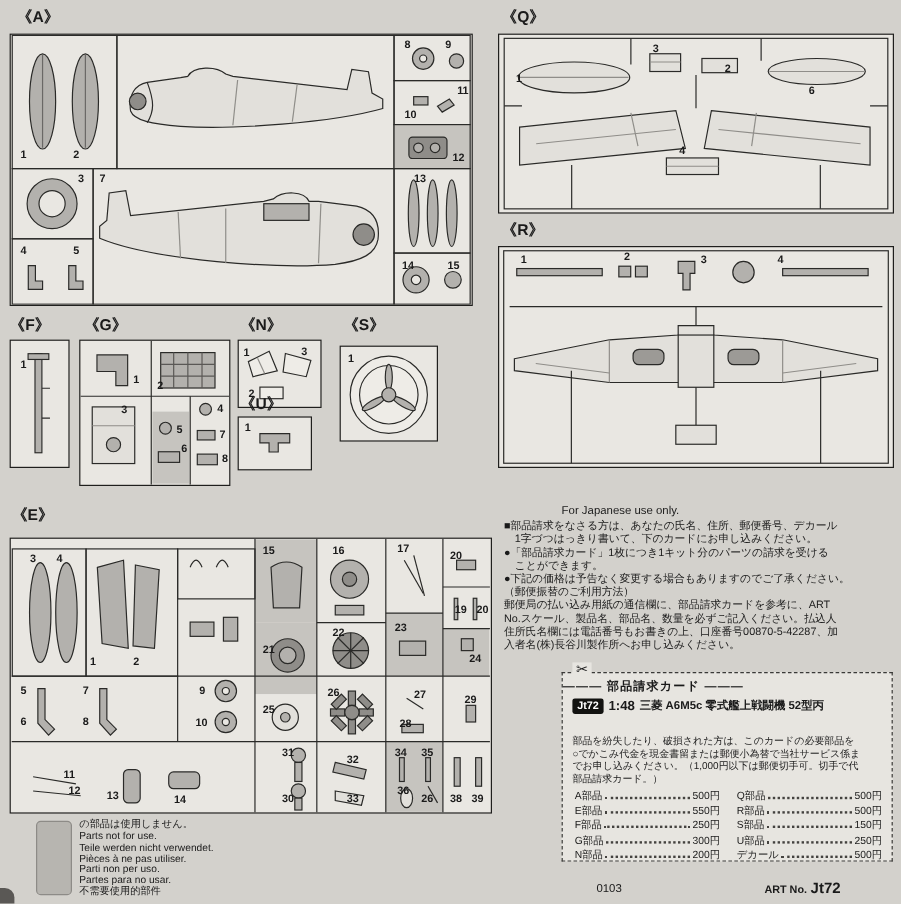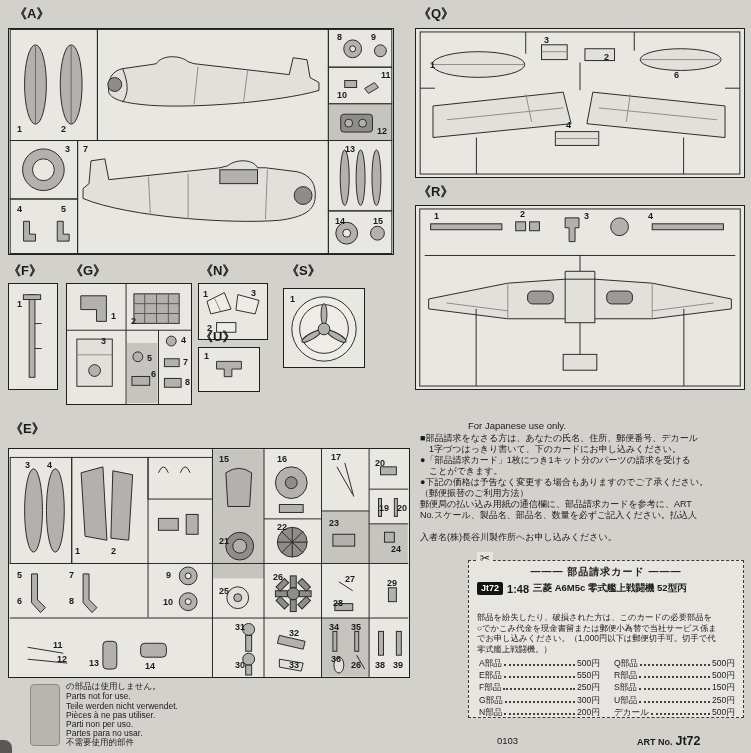--- a/index.html
+++ b/index.html
@@ -18,21 +18,21 @@
   .pn{position:absolute;font-size:9px;font-weight:bold;line-height:1;white-space:nowrap}
   .legend-swatch{position:absolute;left:30px;top:684px;width:30px;height:62px;
     background:#b7b5b0;border:1px solid #8d8b87;border-radius:4px}
   .legend-line{position:absolute;left:66px;font-size:8.5px;line-height:1;white-space:nowrap}
   .jp-head{position:absolute;left:468px;top:420px;font-size:9.5px;white-space:nowrap}
   .notice-line{position:absolute;left:420px;font-size:9px;line-height:1;white-space:nowrap}
   .card{position:absolute;left:468px;top:560px;width:276px;height:158px;
     border:1.5px dashed #3a3a38;background:#e7e5e0}
   .card .scissors{position:absolute;left:8px;top:-9px;font-size:12px;
     background:#e7e5e0;padding:0 3px;line-height:1}
-  .card-title{position:absolute;left:0;top:4px;width:100%;text-align:center;
+  .card-title{position:absolute;left:0;top:4px;width:100%;
     font-size:10px;font-weight:bold;letter-spacing:1px;white-space:nowrap}
   .kit-row{position:absolute;left:8px;top:21px;white-space:nowrap;display:flex;align-items:center;gap:4px}
   .kit-badge{display:inline-block;background:#121210;color:#fff;font-weight:bold;
     font-size:9px;padding:1px 4px;border-radius:2px;line-height:1.2}
   .kit-scale{font-size:11px;font-weight:bold}
   .kit-name{font-size:9.5px;font-weight:bold}
   .card-body-line{position:absolute;left:8px;font-size:8.3px;line-height:1;white-space:nowrap}
   .price-table{position:absolute;left:10px;top:97px;width:256px;font-size:8.6px}
   .price-row{display:flex;gap:14px;height:12.2px;align-items:baseline}
   .price-cell{flex:1;display:flex;align-items:baseline}
@@ -409,34 +409,35 @@
 
   <div class="jp-head">For Japanese use only.</div>
   <div class="notice-line" style="top:434px">■部品請求をなさる方は、あなたの氏名、住所、郵便番号、デカール</div>
   <div class="notice-line" style="top:445px">　1字づつはっきり書いて、下のカードにお申し込みください。</div>
   <div class="notice-line" style="top:456px">●「部品請求カード」1枚につき1キット分のパーツの請求を受ける</div>
   <div class="notice-line" style="top:467px">　ことができます。</div>
   <div class="notice-line" style="top:478px">●下記の価格は予告なく変更する場合もありますのでご了承ください。</div>
   <div class="notice-line" style="top:489px">（郵便振替のご利用方法）</div>
   <div class="notice-line" style="top:511px">No.スケール、製品名、部品名、数量を必ずご記入ください。払込人</div>
   <div class="notice-line" style="top:500px">郵便局の払い込み用紙の通信欄に、部品請求カードを参考に、ART</div>
+  <div class="notice-line" style="top:522px">住所氏名欄には電話番号もお書きの上、口座番号00870-5-42287、加</div>
   <div class="notice-line" style="top:533px">入者名(株)長谷川製作所へお申し込みください。</div>
 
   <div class="card">
     <span class="scissors">✂</span>
     <div class="card-title">――― 部品請求カード ―――</div>
     <div class="kit-row">
       <span class="kit-badge">Jt72</span>
       <span class="kit-scale">1:48</span>
       <span class="kit-name">三菱 A6M5c 零式艦上戦闘機 52型丙</span>
     </div>
     <div class="card-body-line" style="top:52px">部品を紛失したり、破損された方は、このカードの必要部品を</div>
     <div class="card-body-line" style="top:62.5px">○でかこみ代金を現金書留または郵便小為替で当社サービス係ま</div>
     <div class="card-body-line" style="top:73px">でお申し込みください。（1,000円以下は郵便切手可。切手で代</div>
-    <div class="card-body-line" style="top:83.5px">零式艦上戦闘機。）</div>
+    <div class="card-body-line" style="top:83.5px">部品請求カード。）</div>
     <div class="price-table">
       <div class="price-row">
         <div class="price-cell">
             <span class="price-name">A部品</span>
             <span class="price-leader"></span>
             <span class="price-val">500円</span>
           </div>
         <div class="price-cell">
             <span class="price-name">Q部品</span>
             <span class="price-leader"></span>

